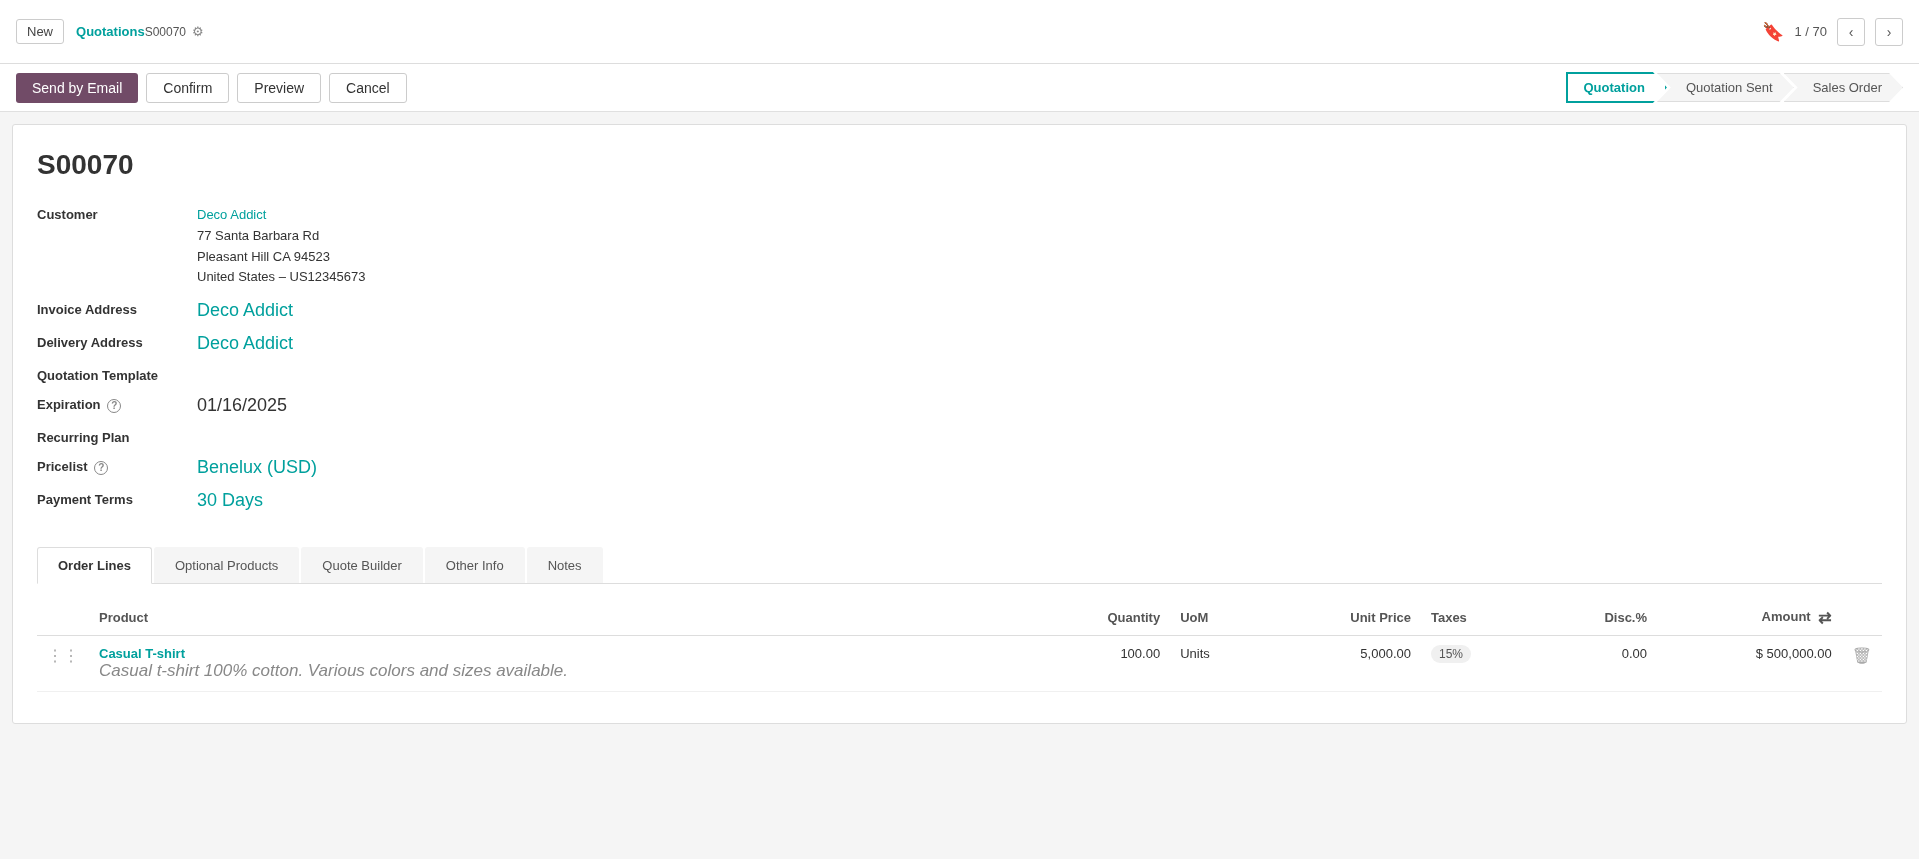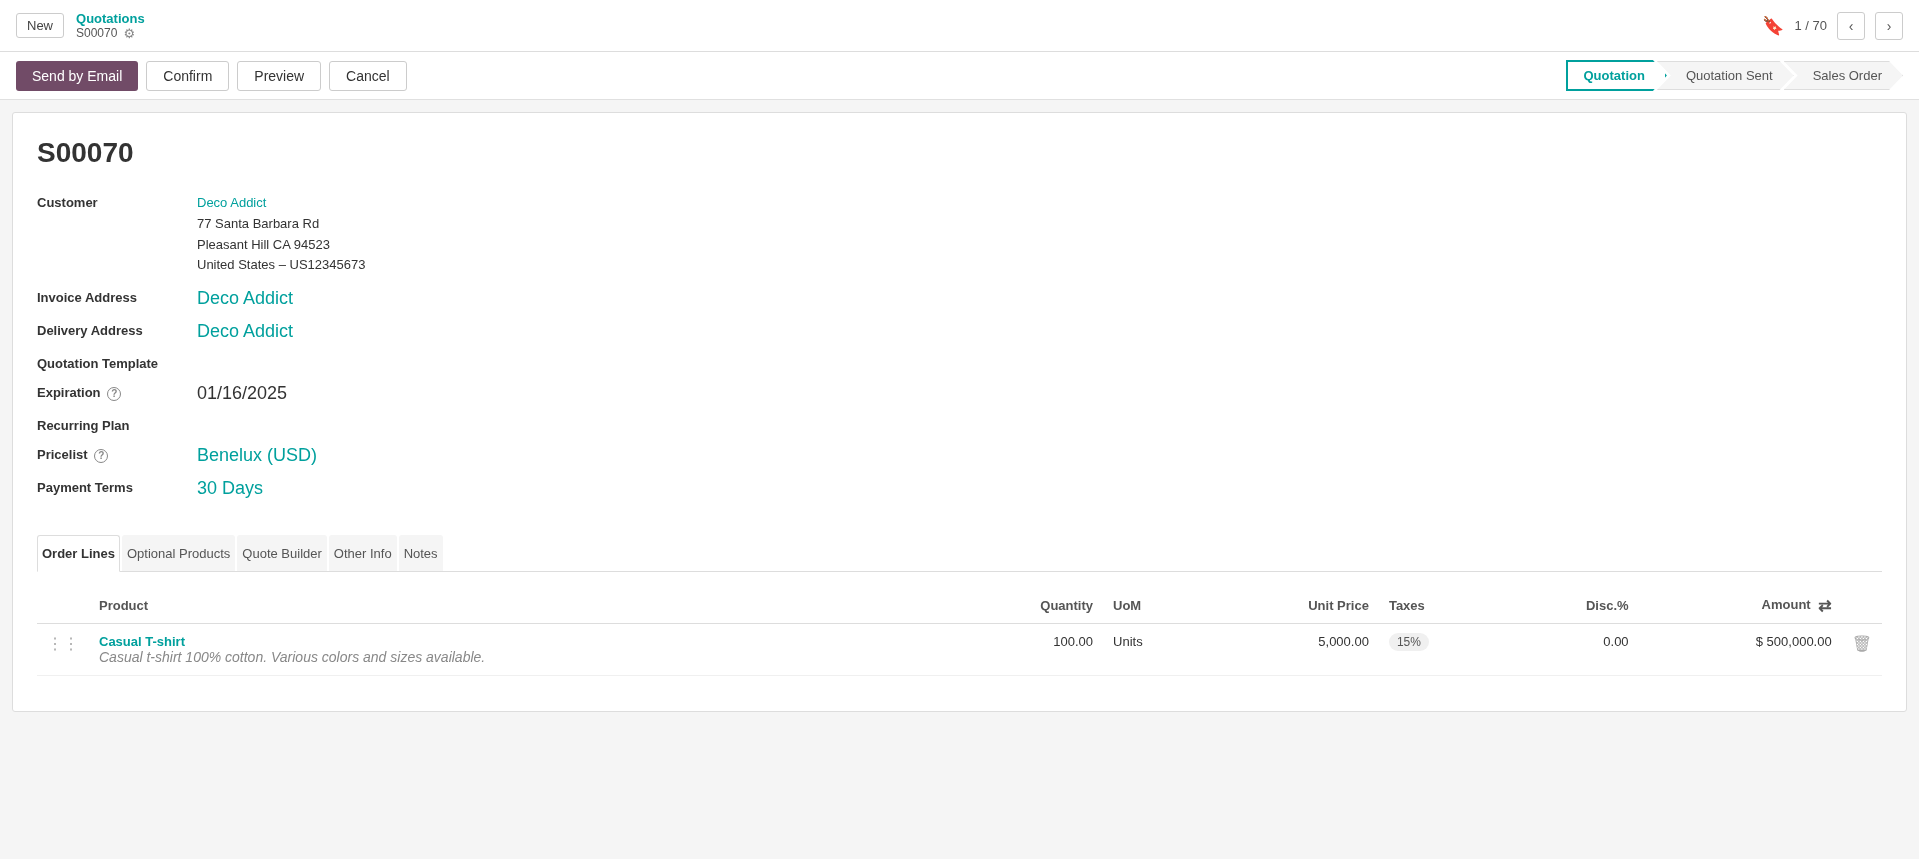--- a/index.html
+++ b/index.html
@@ -6,39 +6,39 @@
     body { font-family: Arial, sans-serif; font-size: 14px; color: #333; background: #f5f5f5; }
 
     
     .top-bar {
       display: flex;
       align-items: center;
       justify-content: space-between;
       background: #fff;
       border-bottom: 1px solid #ddd;
       padding: 6px 16px;
-      height: 52px;
+      height: 64px;
     }
     .top-bar-left {
       display: flex;
       align-items: center;
       gap: 12px;
     }
     .new-btn {
       background: #fff;
       border: 1px solid #ccc;
       padding: 4px 10px;
       cursor: pointer;
       font-size: 13px;
       border-radius: 3px;
       color: #444;
     }
     .breadcrumb-section {
       display: flex;
-      flex-direction: column;
+      flex-direction: row;
       justify-content: flex-end;
     }
     .breadcrumb-title {
       font-size: 13px;
       color: #00a09d;
       font-weight: bold;
     }
     .breadcrumb-sub {
       display: flex;
       align-items: center;
@@ -205,21 +205,21 @@
     
     .tabs-container {
       margin-top: 24px;
       border-bottom: 1px solid #ddd;
     }
     .tabs {
       display: flex;
       gap: 0;
     }
     .tab {
-      padding: 10px 4px;
+      padding: 10px 20px;
       font-size: 13px;
       cursor: pointer;
       color: #555;
       border: 1px solid transparent;
       border-bottom: none;
       border-radius: 3px 3px 0 0;
       background: #f5f5f5;
       margin-right: 2px;
     }
     .tab.active {
@@ -259,21 +259,21 @@
       color: #aaa;
       cursor: grab;
       font-size: 16px;
     }
     .product-name {
       color: #00a09d;
       font-weight: bold;
     }
     .product-desc {
       color: #888;
-      font-size: 14px;
+      font-size: 17px;
       font-style: italic;
     }
     .tax-badge {
       background: #f0f0f0;
       border-radius: 10px;
       padding: 2px 8px;
       font-size: 12px;
       color: #555;
     }
     .delete-btn {

